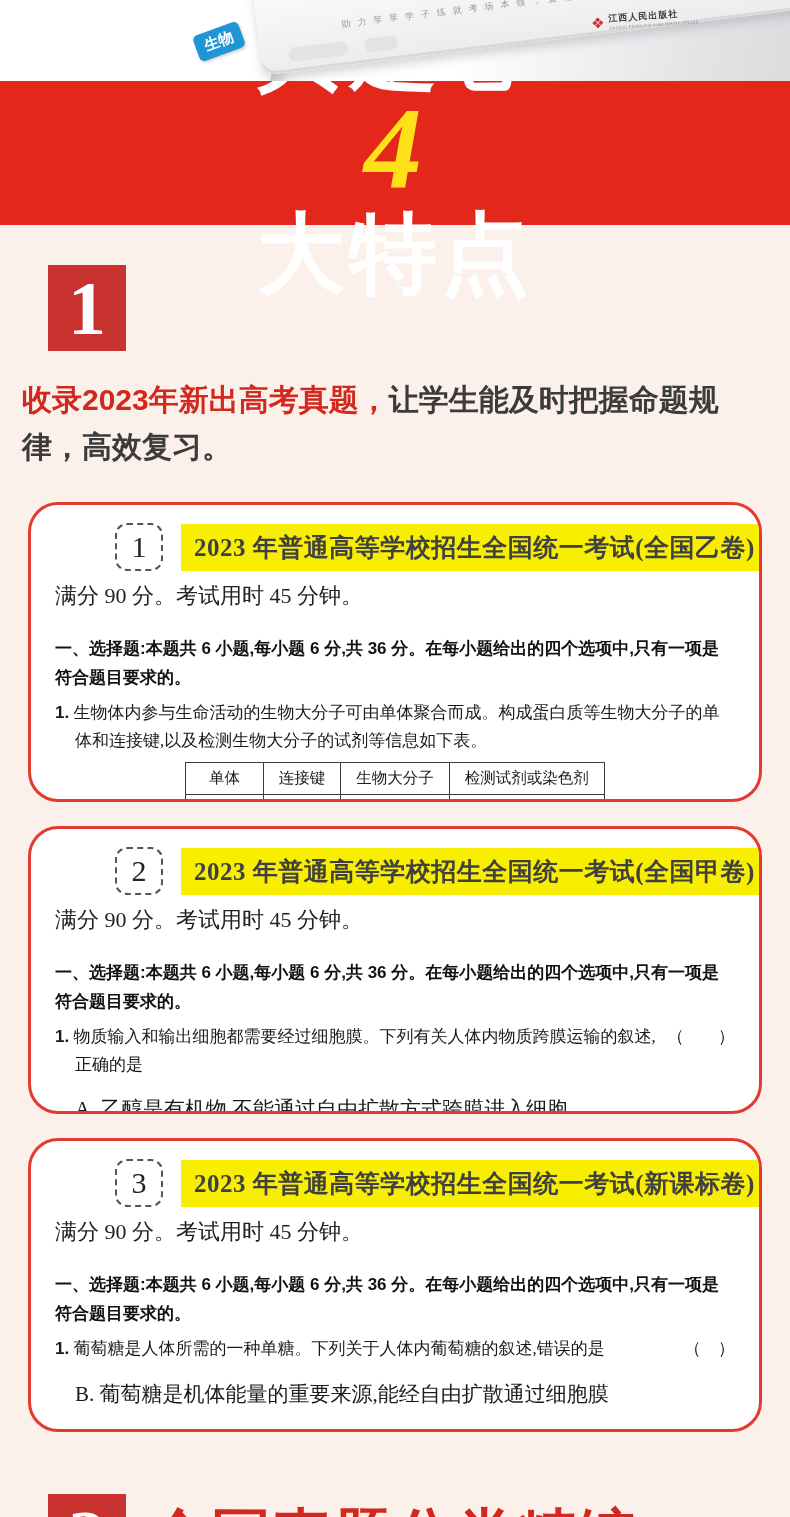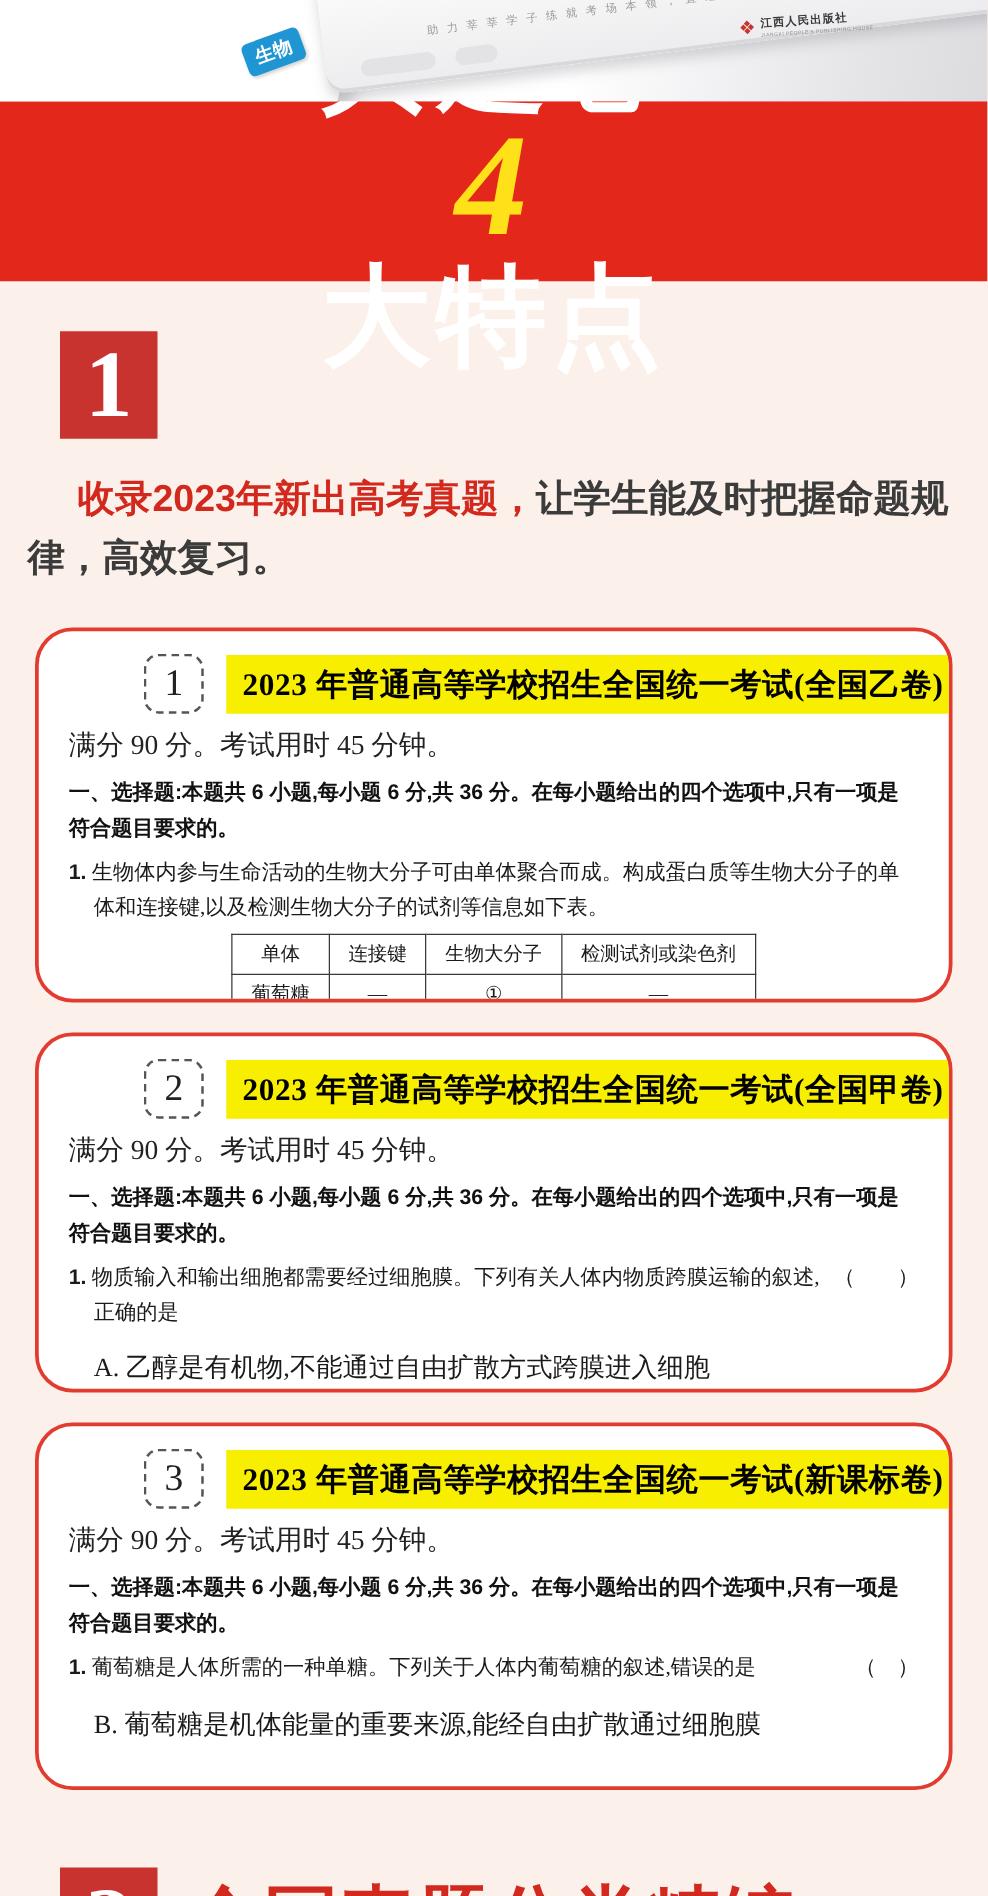--- a/index.html
+++ b/index.html
@@ -61,46 +61,46 @@
     display:flex; align-items:center; justify-content:center;
     color:#fff; font-family:"Liberation Serif", serif; font-weight:bold; font-size:76px; line-height:1;
   }
   .feat-title {
     font-size:60px; font-weight:bold; color:#d2281e; letter-spacing:1px; white-space:nowrap;
   }
   .feat-desc {
     margin:26px 22px 0 22px; font-size:30px; font-weight:600;
     line-height:1.55; color:#3b3b3b;
   }
-  .feat-desc .red { color:#d2281e;margin-left:40px; }
+  .feat-desc .red { color:#d2281e; }
   
   .cards { margin-top:32px; display:flex; flex-direction:column; gap:24px; }
   .card {
     margin:0 28px; background:#fff; border:3px solid #e23c30; border-radius:30px;
     padding:10px 24px 0 24px; overflow:hidden; position:relative;
   }
   .card.h1 { height:300px; } .card.h2 { height:288px; } .card.h3 { height:294px; }
   .card-head { display:flex; align-items:center; gap:18px; margin:8px 0 0 60px; }
   .stamp {
     width:48px; height:48px; flex:none;
     border:2px dashed #555; border-radius:12px;
     display:flex; align-items:center; justify-content:center;
     font-family:"Liberation Serif", serif; font-size:30px; color:#222;
   }
   .paper-title {
-    background:#f8ee00; color:#000000;
+    background:#f8ee00; color:#404040;
     font-family:"Liberation Serif", serif; font-weight:bold; font-size:25px;
     padding:7px 13px; letter-spacing:.5px; white-space:nowrap;
   }
   .score-line {
     margin-top:10px; text-align:left;
     font-family:"Liberation Serif", serif; font-size:22px; color:#222;
   }
   .instruction {
-    margin-top:9px; font-weight:bold; font-size:17px; line-height:1.68; color:#111;
+    margin-top:24px; font-weight:bold; font-size:17px; line-height:1.68; color:#111;
   }
   .question {
     margin-top:7px; font-family:"Liberation Serif", serif; font-size:17px;
     line-height:1.62; color:#1a1a1a;
   }
   .qline { display:flex; }
   .qline .qtext { flex:1; padding-left:20px; text-indent:-20px; }
   .qline .qnum { font-family:"Liberation Sans", sans-serif; font-weight:bold; }
   .qline .qbracket { white-space:nowrap; padding-left:10px; font-family:"Liberation Serif", serif; }
   .exam-table {

